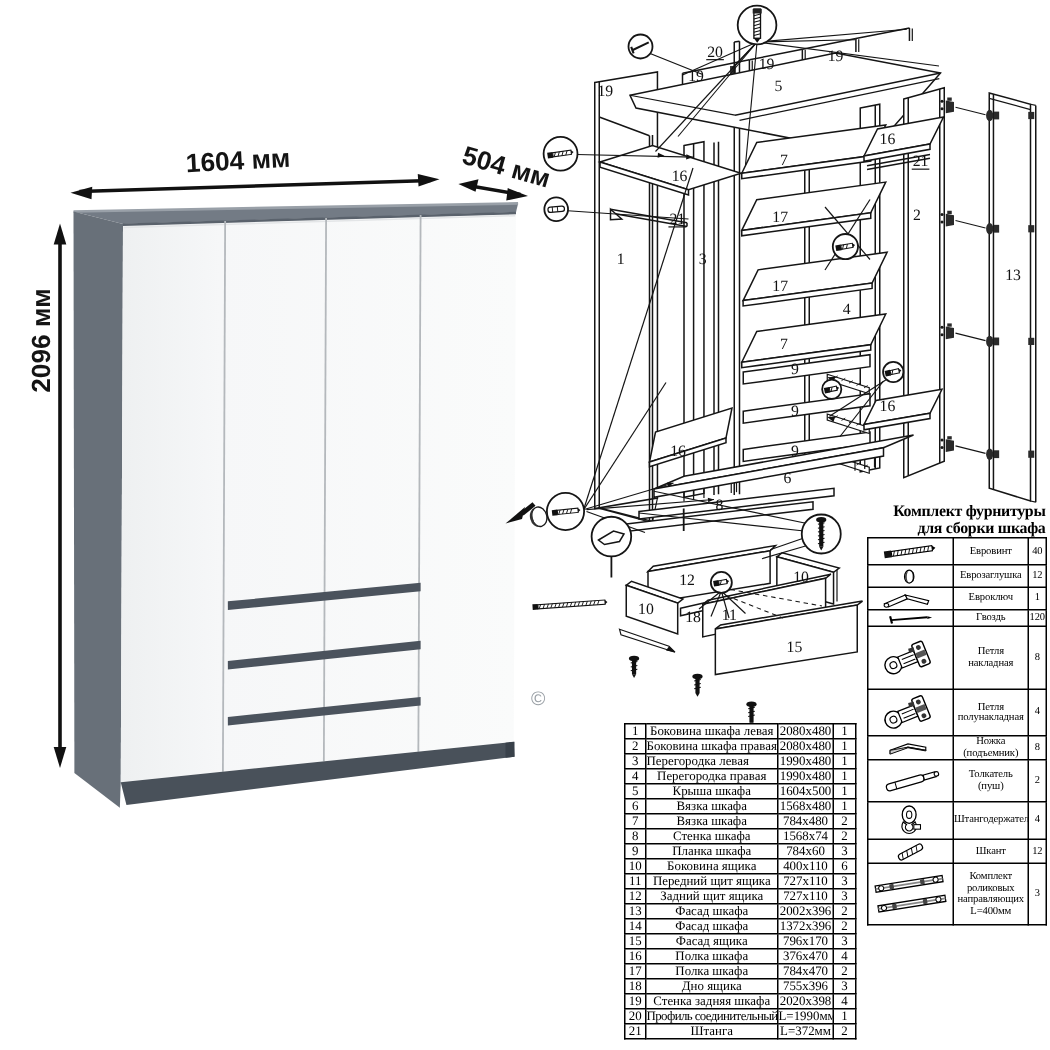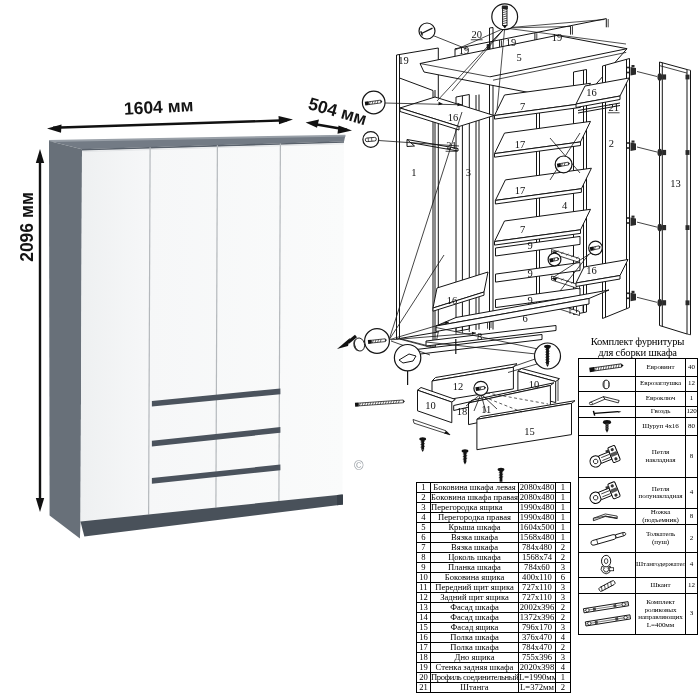--- a/index.html
+++ b/index.html
@@ -7,21 +7,21 @@
 #page{position:absolute;left:0;top:0;width:700px;height:700px;font-family:"Liberation Serif",serif;}
 #page > svg{position:absolute;left:0;top:0;}
 table{border-collapse:collapse;position:absolute;table-layout:fixed;background:#fff;}
 td{border:1px solid #000;padding:0;overflow:hidden;white-space:nowrap;}
 #parts{left:416px;top:482px;width:154px;}
 #parts td{font-family:"Liberation Serif",serif;font-size:8.6px;height:10px;line-height:9px;text-align:center;}
 #hw{left:578px;top:358px;width:119px;}
 #hw td{font-family:"Liberation Serif",serif;font-size:7.1px;text-align:center;line-height:7.5px;letter-spacing:-0.1px;}
 #hw td svg{display:block;margin:0 auto;}
 #hw td:last-child{font-size:7px;}
-#hwtitle{position:absolute;left:578px;top:337px;width:119px;text-align:center;font-family:"Liberation Serif",serif;font-size:10.6px;font-weight:normal;line-height:10.6px;letter-spacing:-0.2px;color:#000;}
+#hwtitle{position:absolute;left:578px;top:337px;width:119px;text-align:right;font-family:"Liberation Serif",serif;font-size:10.6px;font-weight:bold;line-height:10.6px;letter-spacing:-0.2px;color:#000;}
 </style>
 </head>
 <body>
 <div id="page">
 <svg id="w" width="700" height="700" viewBox="0 0 700 700">
   <defs>
     <linearGradient id="doorg" x1="0" y1="0" x2="1" y2="0">
       <stop offset="0" stop-color="#eef0f1"></stop>
       <stop offset="0.25" stop-color="#f6f7f8"></stop>
       <stop offset="1" stop-color="#fafbfb"></stop>
@@ -430,21 +430,21 @@
           <td>1</td>
         </tr>
 <tr>
           <td>2</td>
           <td style="text-align:left">Боковина шкафа правая</td>
           <td>2080х480</td>
           <td>1</td>
         </tr>
 <tr>
           <td>3</td>
-          <td style="text-align:left">Перегородка ящика</td>
+          <td style="text-align:left">Перегородка левая</td>
           <td>1990х480</td>
           <td>1</td>
         </tr>
 <tr>
           <td>4</td>
           <td style="text-align:center">Перегородка правая</td>
           <td>1990х480</td>
           <td>1</td>
         </tr>
 <tr>
@@ -460,21 +460,21 @@
           <td>1</td>
         </tr>
 <tr>
           <td>7</td>
           <td>Вязка шкафа</td>
           <td>784х480</td>
           <td>2</td>
         </tr>
 <tr>
           <td>8</td>
-          <td>Цоколь шкафа</td>
+          <td>Стенка шкафа</td>
           <td>1568х74</td>
           <td>2</td>
         </tr>
 <tr>
           <td>9</td>
           <td>Планка шкафа</td>
           <td>784х60</td>
           <td>3</td>
         </tr>
 <tr>
@@ -606,34 +606,20 @@
 <tr style="height:11px">
           <td>
             <svg width="56" height="8.8" viewBox="0 0 56 11">
               <line x1="12" y1="6.8" x2="42" y2="4.4" stroke="#000" stroke-width="1.6"></line>
               <line x1="11" y1="3.6" x2="12.6" y2="9.6" stroke="#000" stroke-width="1.8"></line>
               <polygon points="42,3.6 46,4.6 42,5.8" fill="#000"></polygon>
             </svg>
           </td>
           <td>Гвоздь</td>
           <td>120</td>
-        </tr>
-<tr style="height:18px">
-          <td>
-            <svg width="56" height="15.0" viewBox="0 0 56 17">
-              <ellipse cx="28" cy="3.6" rx="4.6" ry="2.4" fill="#111"></ellipse>
-              <rect x="26.4" y="4.5" width="3.2" height="8" fill="#222"></rect>
-              <polygon points="26.4,12.5 29.6,12.5 28,15.5" fill="#111"></polygon>
-              <line x1="25.8" y1="6.5" x2="30.2" y2="5.5" stroke="#555" stroke-width="0.8"></line>
-              <line x1="25.8" y1="9" x2="30.2" y2="8" stroke="#555" stroke-width="0.8"></line>
-              <line x1="25.8" y1="11.5" x2="30.2" y2="10.5" stroke="#555" stroke-width="0.8"></line>
-            </svg>
-          </td>
-          <td>Шуруп 4х16</td>
-          <td>80</td>
         </tr>
 <tr style="height:42px">
           <td>
             <svg width="56" height="39.7" viewBox="0 0 56 42">
               <g transform="translate(28,21.0) rotate(-22)">
                 <circle cx="-13" cy="0" r="6" fill="#fff" stroke="#000" stroke-width="1"></circle>
                 <circle cx="-13" cy="0" r="2.4" fill="#fff" stroke="#000" stroke-width="0.8"></circle>
                 <rect x="-8" y="-4.2" width="12" height="8.4" fill="#fff" stroke="#000" stroke-width="0.9"></rect>
                 <line x1="-6" y1="-1.5" x2="3" y2="-1.5" stroke="#000" stroke-width="0.7"></line>
                 <line x1="-6" y1="1.8" x2="3" y2="1.8" stroke="#000" stroke-width="0.7"></line>

